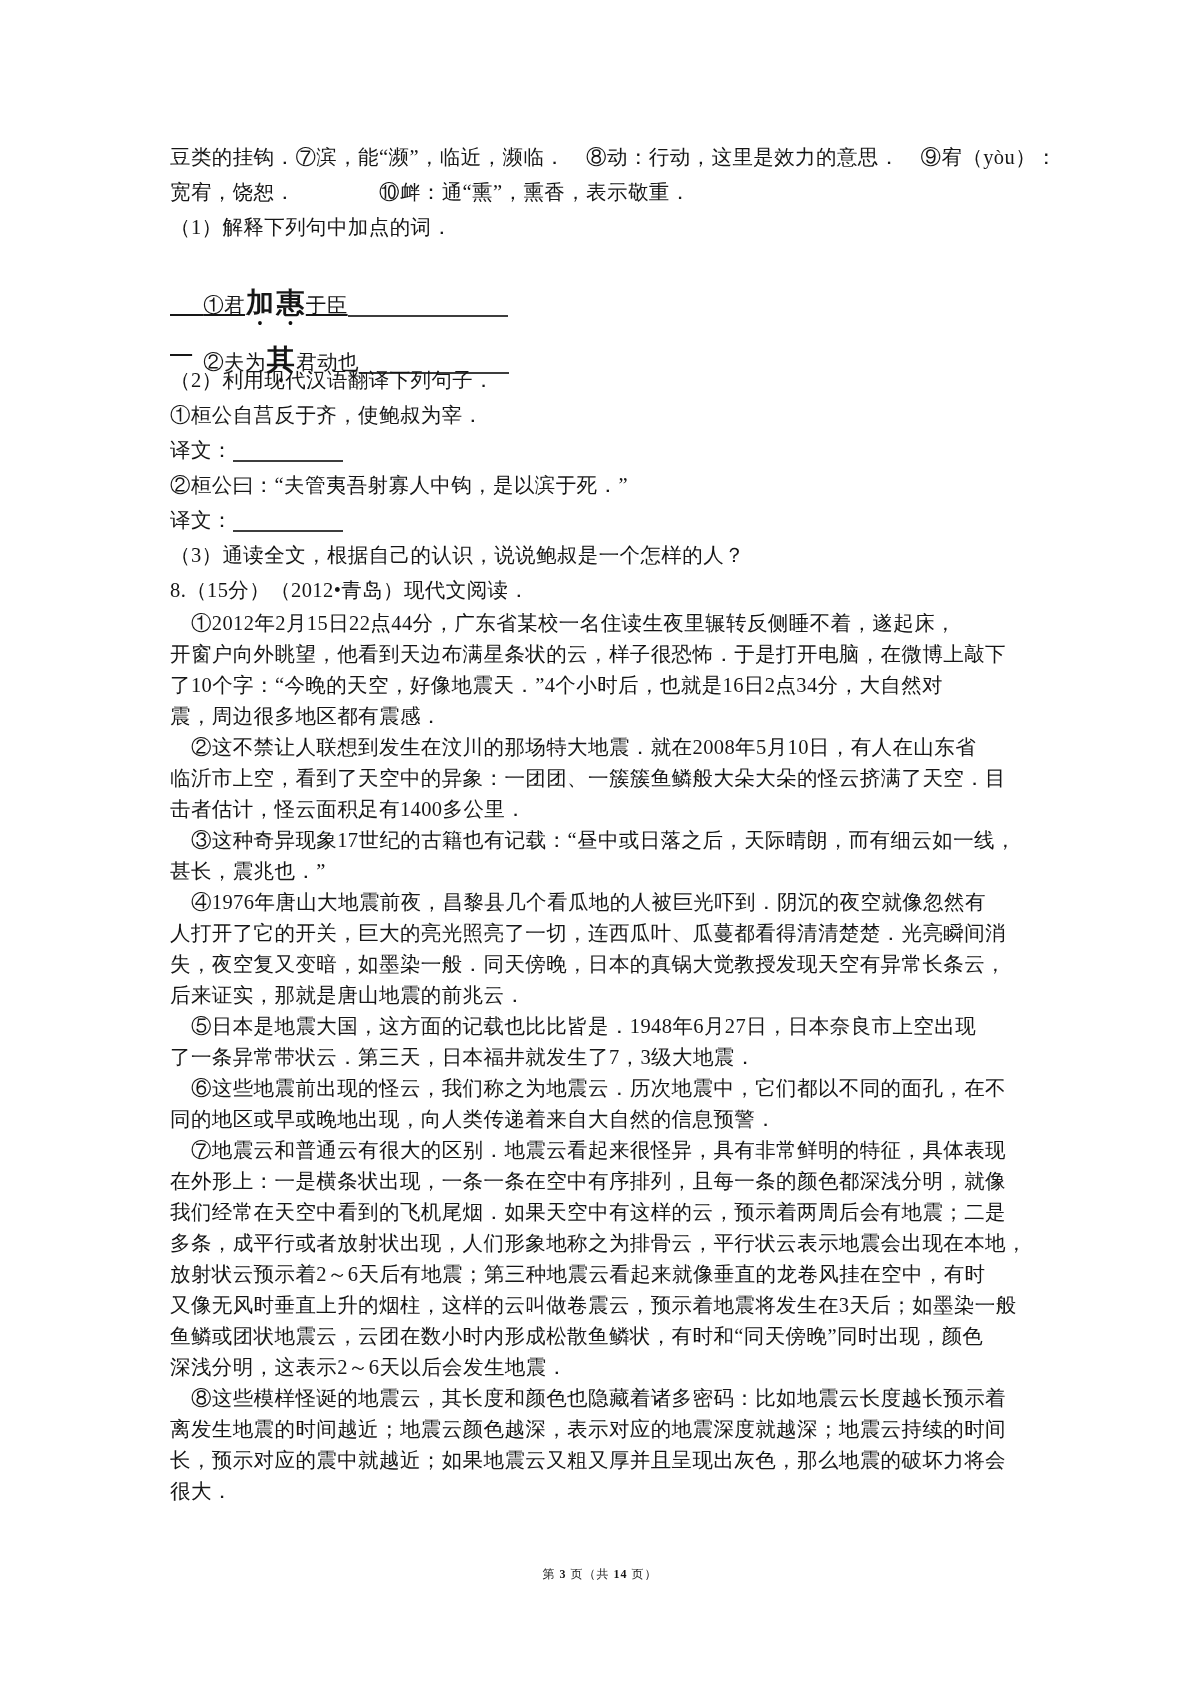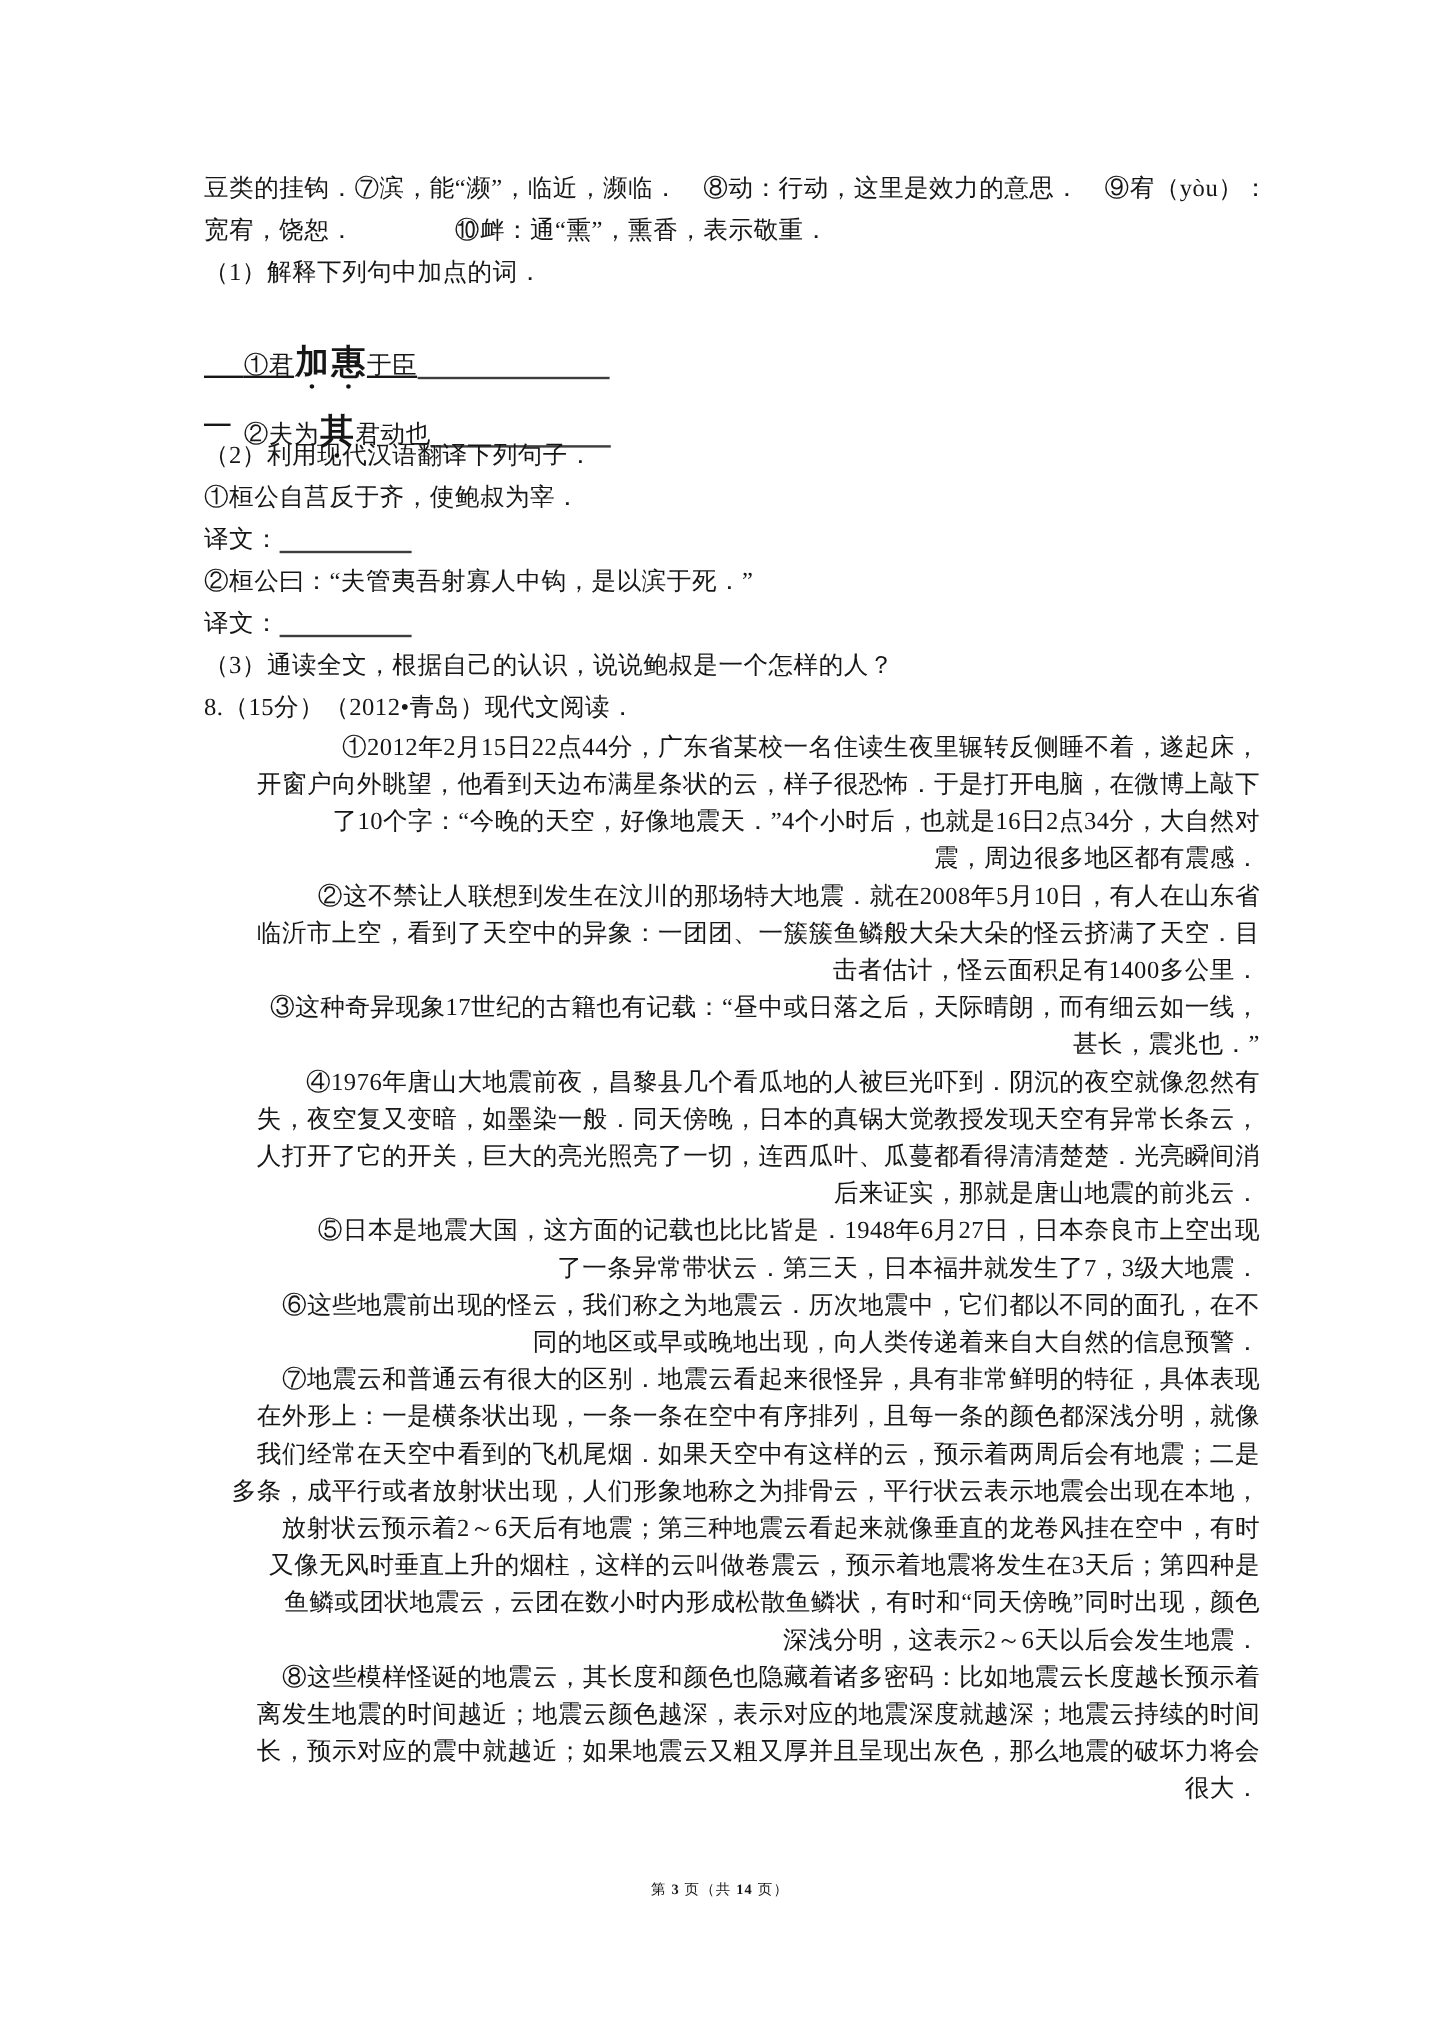--- a/index.html
+++ b/index.html
@@ -20,21 +20,20 @@
   .ln {
     font-size:20.5px;
     line-height:35px;
     height:35px;
     white-space:pre;
     letter-spacing:0.4px;
   }
   .sec-b .ln {
     line-height:31px;
     height:31px;
-    text-align:right;
   }
   
   .tall1 { height:63px; line-height:40px;text-decoration:underline; }
   .tall2 { height:55px; line-height:36px; }
   .emch {
     font-size:28px;
     font-weight:bold;
     display:inline-block;
     line-height:1;
     position:relative;
@@ -100,33 +99,33 @@
       <div class="ln">　①2012年2月15日22点44分，广东省某校一名住读生夜里辗转反侧睡不着，遂起床，</div>
       <div class="ln">开窗户向外眺望，他看到天边布满星条状的云，样子很恐怖．于是打开电脑，在微博上敲下</div>
       <div class="ln">了10个字：“今晚的天空，好像地震天．”4个小时后，也就是16日2点34分，大自然对</div>
       <div class="ln">震，周边很多地区都有震感．</div>
       <div class="ln">　②这不禁让人联想到发生在汶川的那场特大地震．就在2008年5月10日，有人在山东省</div>
       <div class="ln">临沂市上空，看到了天空中的异象：一团团、一簇簇鱼鳞般大朵大朵的怪云挤满了天空．目</div>
       <div class="ln">击者估计，怪云面积足有1400多公里．</div>
       <div class="ln">　③这种奇异现象17世纪的古籍也有记载：“昼中或日落之后，天际晴朗，而有细云如一线，</div>
       <div class="ln">甚长，震兆也．”</div>
       <div class="ln">　④1976年唐山大地震前夜，昌黎县几个看瓜地的人被巨光吓到．阴沉的夜空就像忽然有</div>
+      <div class="ln">人打开了它的开关，巨大的亮光照亮了一切，连西瓜叶、瓜蔓都看得清清楚楚．光亮瞬间消</div>
       <div class="ln">失，夜空复又变暗，如墨染一般．同天傍晚，日本的真锅大觉教授发现天空有异常长条云，</div>
-      <div class="ln">人打开了它的开关，巨大的亮光照亮了一切，连西瓜叶、瓜蔓都看得清清楚楚．光亮瞬间消</div>
       <div class="ln">后来证实，那就是唐山地震的前兆云．</div>
       <div class="ln">　⑤日本是地震大国，这方面的记载也比比皆是．1948年6月27日，日本奈良市上空出现</div>
       <div class="ln">了一条异常带状云．第三天，日本福井就发生了7，3级大地震．</div>
       <div class="ln">　⑥这些地震前出现的怪云，我们称之为地震云．历次地震中，它们都以不同的面孔，在不</div>
       <div class="ln">同的地区或早或晚地出现，向人类传递着来自大自然的信息预警．</div>
       <div class="ln">　⑦地震云和普通云有很大的区别．地震云看起来很怪异，具有非常鲜明的特征，具体表现</div>
       <div class="ln">在外形上：一是横条状出现，一条一条在空中有序排列，且每一条的颜色都深浅分明，就像</div>
       <div class="ln">我们经常在天空中看到的飞机尾烟．如果天空中有这样的云，预示着两周后会有地震；二是</div>
       <div class="ln">多条，成平行或者放射状出现，人们形象地称之为排骨云，平行状云表示地震会出现在本地，</div>
       <div class="ln">放射状云预示着2～6天后有地震；第三种地震云看起来就像垂直的龙卷风挂在空中，有时</div>
-      <div class="ln">又像无风时垂直上升的烟柱，这样的云叫做卷震云，预示着地震将发生在3天后；第四种是</div>
+      <div class="ln">又像无风时垂直上升的烟柱，这样的云叫做卷震云，预示着地震将发生在3天后；如墨染一般</div>
       <div class="ln">鱼鳞或团状地震云，云团在数小时内形成松散鱼鳞状，有时和“同天傍晚”同时出现，颜色</div>
       <div class="ln">深浅分明，这表示2～6天以后会发生地震．</div>
       <div class="ln">　⑧这些模样怪诞的地震云，其长度和颜色也隐藏着诸多密码：比如地震云长度越长预示着</div>
       <div class="ln">离发生地震的时间越近；地震云颜色越深，表示对应的地震深度就越深；地震云持续的时间</div>
       <div class="ln">长，预示对应的震中就越近；如果地震云又粗又厚并且呈现出灰色，那么地震的破坏力将会</div>
       <div class="ln">很大．</div>
     </div>
   </div>
 
   <div class="footer">

